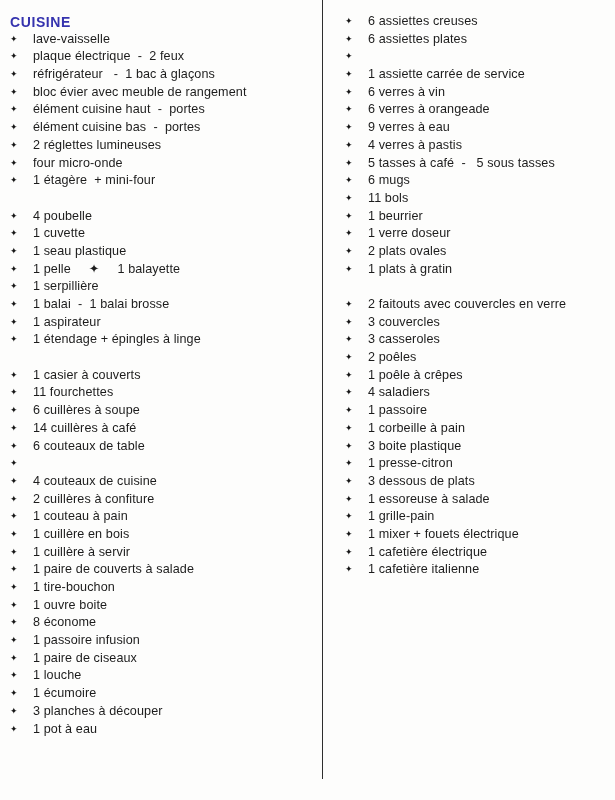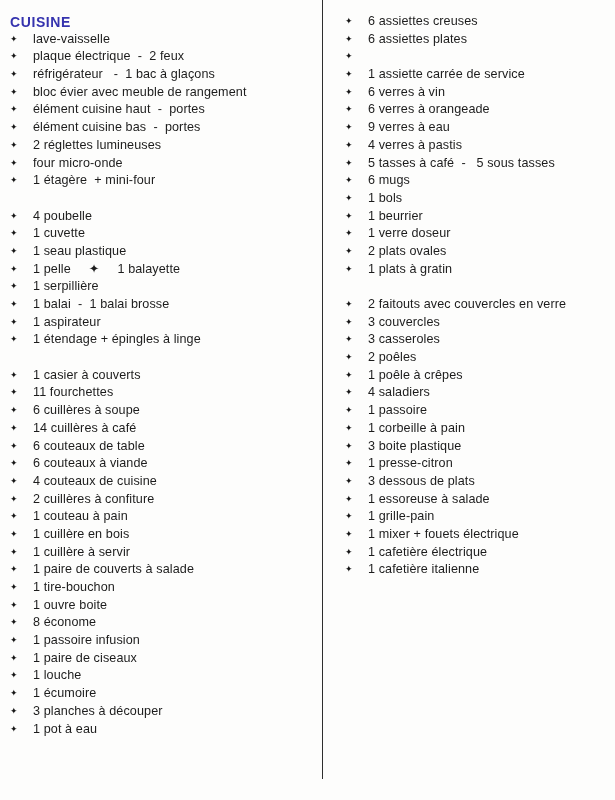--- a/index.html
+++ b/index.html
@@ -181,21 +181,20 @@
           <span class="txt">14 cuillères à café</span>
         </div>
 
         <div class="row">
           <span class="bullet">✦</span>
           <span class="txt">6 couteaux de table</span>
         </div>
 
         <div class="row">
           <span class="bullet">✦</span>
-          <span class="txt">6 couteaux à viande</span>
         </div>
 
         <div class="row">
           <span class="bullet">✦</span>
           <span class="txt">4 couteaux de cuisine</span>
         </div>
 
         <div class="row">
           <span class="bullet">✦</span>
           <span class="txt">2 cuillères à confiture</span>
@@ -317,21 +316,21 @@
           <span class="txt">5 tasses à café  -   5 sous tasses</span>
         </div>
 
         <div class="row">
           <span class="bullet">✦</span>
           <span class="txt">6 mugs</span>
         </div>
 
         <div class="row">
           <span class="bullet">✦</span>
-          <span class="txt">1 bols</span>
+          <span class="txt">11 bols</span>
         </div>
 
         <div class="row">
           <span class="bullet">✦</span>
           <span class="txt">1 beurrier</span>
         </div>
 
         <div class="row">
           <span class="bullet">✦</span>
           <span class="txt">1 verre doseur</span>

